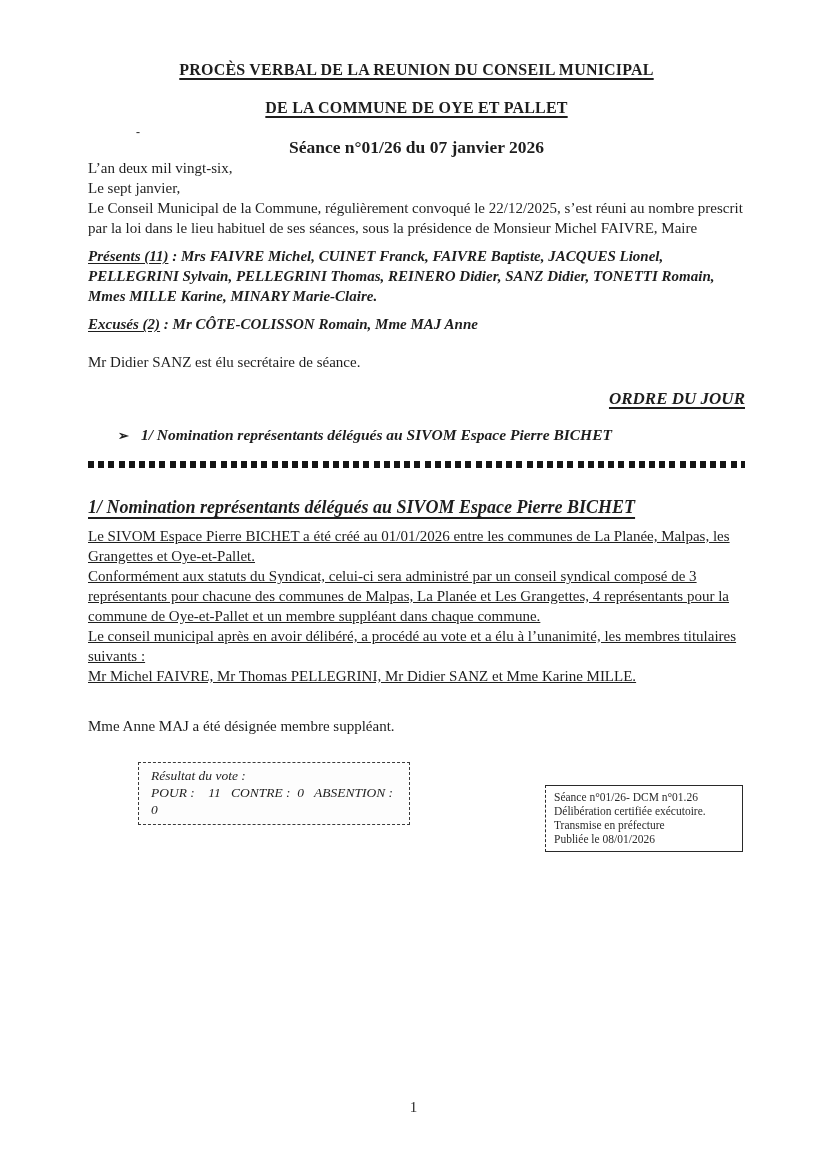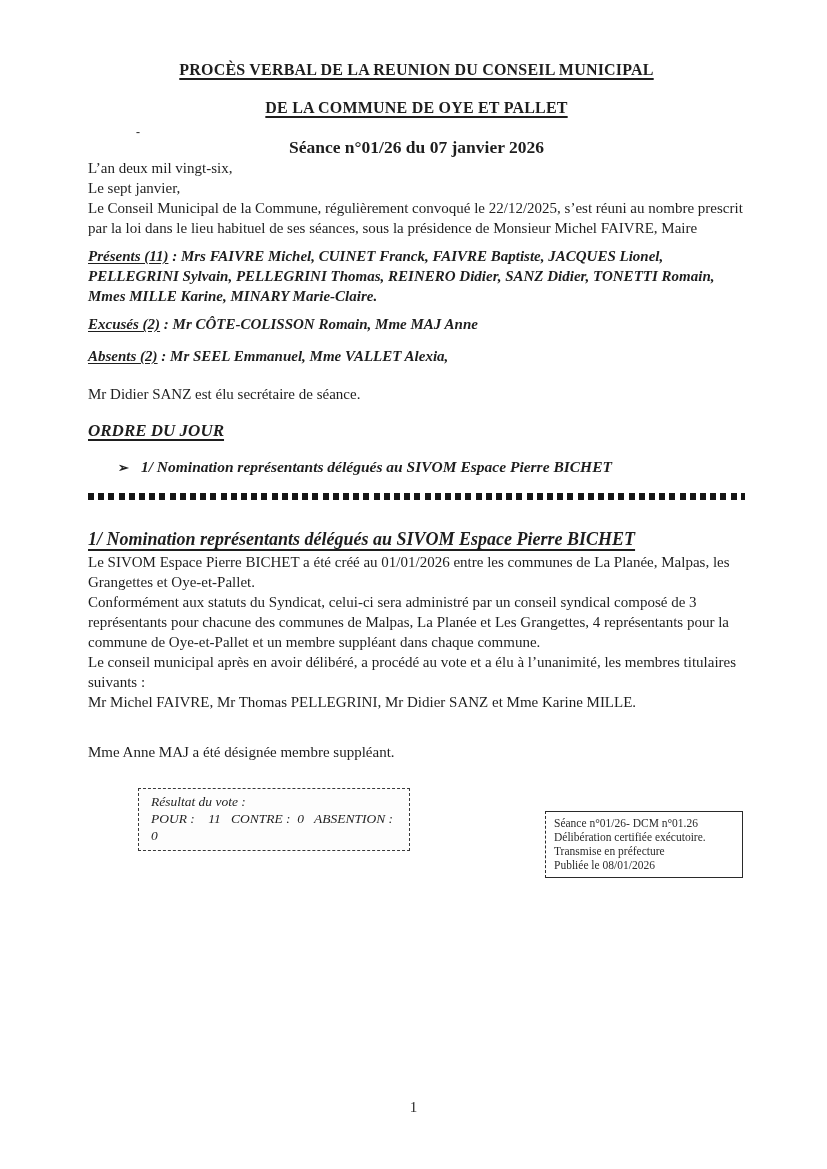--- a/index.html
+++ b/index.html
@@ -48,21 +48,21 @@
   .attendance .label {
     text-decoration: underline;
     text-underline-offset: 2px;
   }
   .presents { margin-top: 8px; }
   .excuses { margin-top: 8px; }
   .absents { margin-top: 12px; }
   .secretary { margin-top: 18px; }
   .ordre-heading {
     margin-top: 16px;
-    text-align: left;
+    text-align: right;
     font-weight: bold;
     font-style: italic;
     font-size: 17px;
     line-height: 21px;
     text-decoration: underline;
     text-underline-offset: 3px;
     text-decoration-thickness: 1.5px;
   }
   .ordre-item {
     margin-top: 16px;
@@ -92,21 +92,21 @@
     margin-top: 28px;
     font-weight: bold;
     font-style: italic;
     font-size: 18px;
     line-height: 22px;
     text-decoration: underline;
     text-underline-offset: 4px;
     text-decoration-thickness: 1.8px;
   }
   .para-1 { margin-top: 30px; }
-  .para-2 { margin-top: 2px; }
+  .para-2 { margin-top: 8px; text-decoration: underline; }
   .para-3 { margin-top: 30px; }
   .boxes-zone {
     position: relative;
     margin-top: 16px;
     height: 120px;
   }
   .vote-box {
     position: absolute;
     left: 50px;
     top: 10px;
@@ -155,21 +155,20 @@
   <p class="intro">
     <span>L’an deux mil vingt-six,</span><br>
     <span>Le sept janvier,</span><br>
     <span>Le Conseil Municipal de la Commune, régulièrement convoqué le 22/12/2025, s’est réuni au nombre prescrit par la loi dans le lieu habituel de ses séances, sous la présidence de Monsieur Michel FAIVRE, Maire</span>
   </p>
 
   <p class="attendance presents"><span class="label">Présents (11)</span><span> : Mrs FAIVRE Michel, CUINET Franck, FAIVRE Baptiste, JACQUES Lionel, PELLEGRINI Sylvain, PELLEGRINI Thomas, REINERO Didier, SANZ Didier, TONETTI Romain, Mmes MILLE Karine, MINARY Marie-Claire.</span></p>
 
   <p class="attendance excuses"><span class="label">Excusés (2)</span><span> : Mr CÔTE-COLISSON Romain, Mme MAJ Anne</span></p>
 
-  <p class="attendance absents"><span class="label">Absents (2)</span><span> :  Mr SEEL Emmanuel, Mme VALLET Alexia,</span></p>
 
   <p class="secretary">Mr Didier SANZ est élu secrétaire de séance.</p>
 
   <div class="ordre-heading">ORDRE DU JOUR</div>
 
   <p class="ordre-item"><span class="bullet">➢</span><span>1/ Nomination représentants délégués au SIVOM Espace Pierre BICHET</span></p>
 
 
   <div class="dotted-separator"></div>
 

